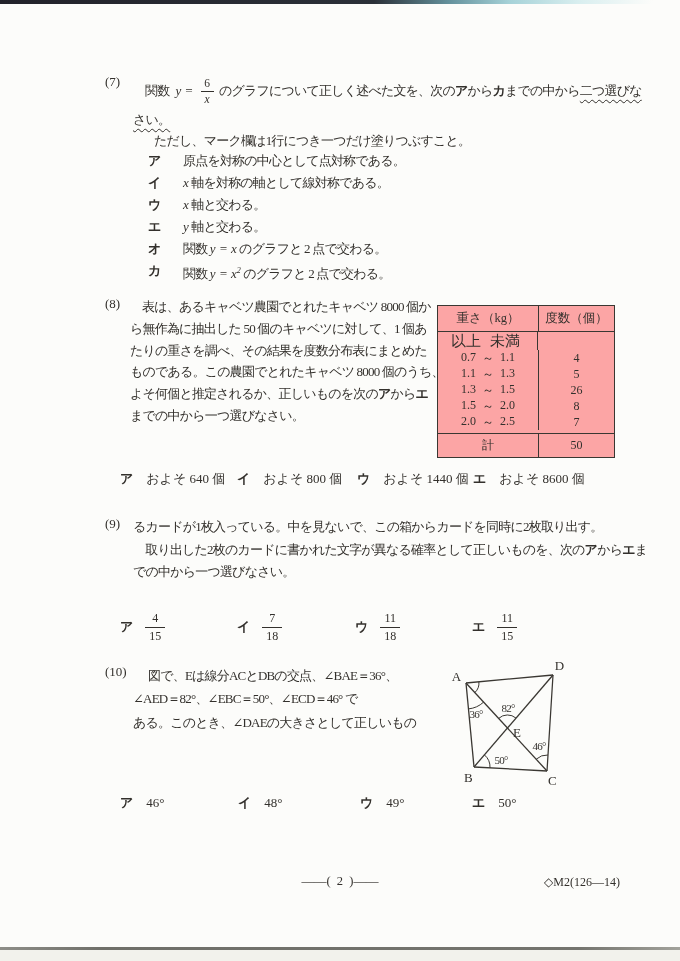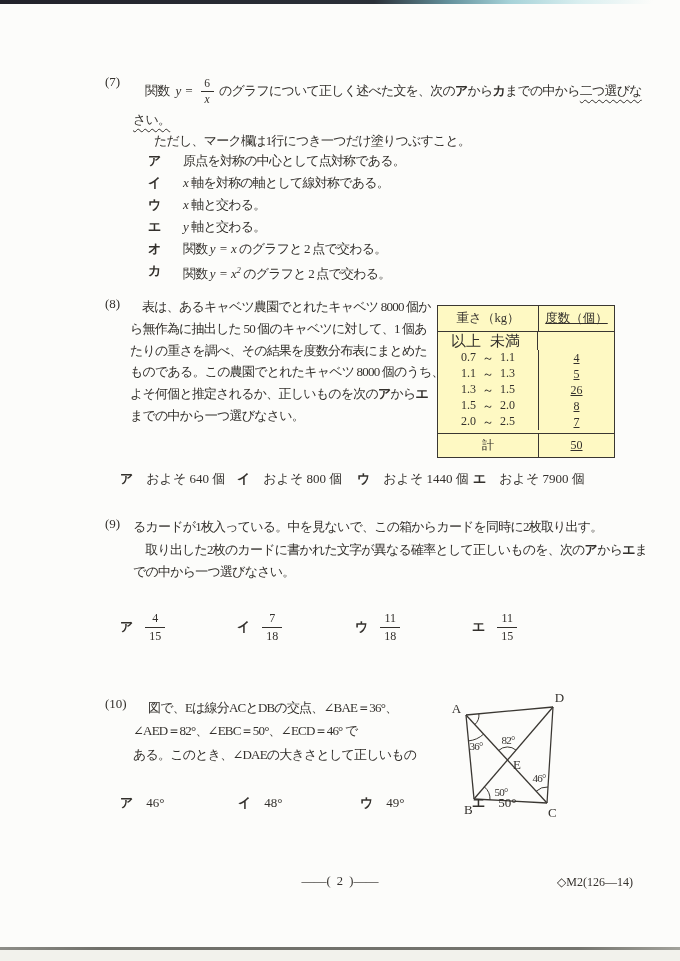--- a/index.html
+++ b/index.html
@@ -34,24 +34,24 @@
   .q7-l2{margin-left:30px;line-height:24px;}
   .q7-note{margin-left:51px;line-height:18px;}
   .optrow{display:flex;line-height:22px;margin-left:45px;white-space:nowrap;}
   .optlabel{width:35px;font-weight:700;flex:none;}
 
   
   .q8-par{margin-left:27px;width:320px;}
   .pline{line-height:21.8px;white-space:nowrap;}
   .pline.first{text-indent:12px;}
   .ftable{position:absolute;left:334px;top:9px;width:176px;border:1.5px solid #3a3732;
-          font-size:12px;letter-spacing:0;background:#fef9c3;}
+          font-size:12px;letter-spacing:0;background:#fca5a5;}
   .trow{display:flex;}
   .cell1{width:100px;border-right:1.5px solid #3a3732;flex:none;display:flex;align-items:center;justify-content:center;}
-  .cell2{flex:1;display:flex;align-items:center;justify-content:center;text-decoration:underline;}
+  .cell2{flex:1;display:flex;align-items:center;justify-content:center;}
   .thead{height:25px;border-bottom:1.5px solid #3a3732;font-size:12.5px;}
   .tsub{height:18px;font-size:15px;}
   .tsub .cell1{justify-content:space-between;padding:0 17px 0 13px;box-sizing:border-box;}
   .tdata{height:16px;}
   .rng{display:flex;width:100%;justify-content:center;}
   .rng .rfrom{width:30px;text-align:right;}
   .rng .rtilde{width:24px;text-align:center;}
   .rng .rto{width:30px;text-align:left;}
   .ttotal{height:23px;border-top:1.5px solid #3a3732;}
 
@@ -73,21 +73,21 @@
   .figure{position:absolute;left:342px;top:-7px;}
   .figure svg{display:block;}
   .fig-line{stroke:#3a3732;stroke-width:1.3;fill:none;}
   .fig-arc{stroke:#3a3732;stroke-width:1;fill:none;}
   .fig-vlabel{font-size:13px;fill:#33302c;font-family:"Liberation Serif","DejaVu Serif",serif;}
   .fig-alabel{font-size:11px;fill:#33302c;font-family:"Liberation Serif","DejaVu Serif",serif;}
 
   
   .footer{position:absolute;left:0;top:874px;width:680px;height:22px;font-size:12.5px;}
   .footer .pagenum{position:absolute;left:0;right:0;text-align:center;white-space:pre;letter-spacing:0;}
-  .footer .doccode{position:absolute;right:47px;top:1px;letter-spacing:0;font-size:12px;}
+  .footer .doccode{position:absolute;right:60px;top:1px;letter-spacing:0;font-size:12px;}
 </style>
 </head>
 <body>
 
 <div class="page">
   <div class="scan-top"></div>
 
   <section class="q" style="top:74px">
     <span class="qabs">(7)</span>
     <div class="q7-row1">
@@ -217,21 +217,21 @@
     <div class="opt" style="left:117px">
         <span class="optlabel">イ</span>
         <span>およそ 800 個</span>
       </div>
     <div class="opt" style="left:237px">
         <span class="optlabel">ウ</span>
         <span>およそ 1440 個</span>
       </div>
     <div class="opt" style="left:353px">
         <span class="optlabel">エ</span>
-        <span>およそ 7900 個</span>
+        <span>およそ 8600 個</span>
       </div>
   </div>
 
   <section class="q" style="top:516px">
     <span class="qabs">(9)</span>
     <div class="tline"><span>るカードが1枚入っている。中を見ないで、この箱からカードを同時に2枚取り出す。</span></div>
     <div class="tline"><span>　取り出した2枚のカードに書かれた文字が異なる確率として正しいものを、次の</span><span class="sb">ア</span><span>から</span><span class="sb">エ</span><span>ま</span></div>
     <div class="tline"><span>での中から一つ選びなさい。</span></div>
   </section>
 
@@ -259,21 +259,21 @@
     </div>
     <div class="fopt" style="left:352px">
       <span class="optlabel">エ</span>
       <span class="frac9">
           <span class="num">11</span>
           <span class="den">15</span>
         </span>
     </div>
   </div>
 
-  <section class="q" style="top:696px">
+  <section class="q" style="top:664px">
     <span class="qabs">(10)</span>
     <div class="q10-lines">
       <div class="tline first-ind"><span>図で、Eは線分ACとDBの交点、∠BAE＝36°、</span></div>
       <div class="tline"><span>∠AED＝82°、∠EBC＝50°、∠ECD＝46° で</span></div>
       <div class="tline"><span>ある。このとき、∠DAEの大きさとして正しいもの</span></div>
     </div>
     <div class="figure">
       <svg viewBox="0 0 180 145" width="180" height="145" xmlns="http://www.w3.org/2000/svg">
         <g class="fig-line">
           <line x1="21" y1="26" x2="108" y2="18"></line>

